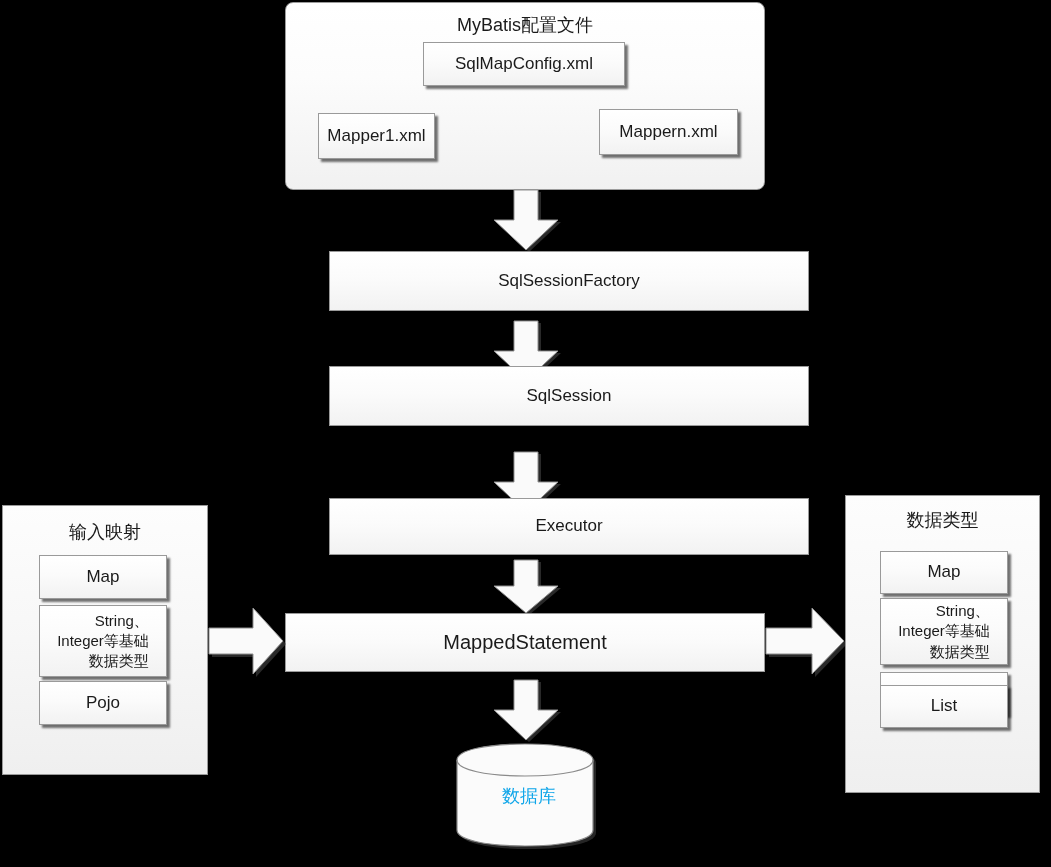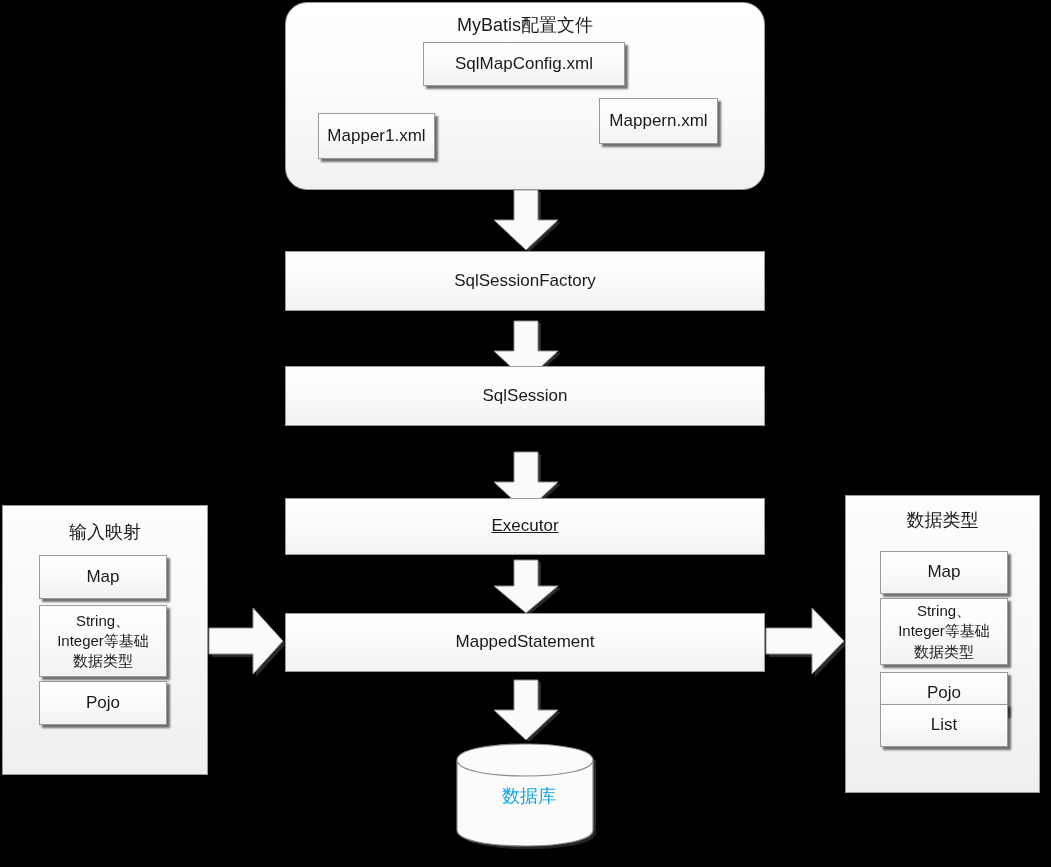--- a/index.html
+++ b/index.html
@@ -20,31 +20,31 @@
   .node {
     position: absolute;
     box-sizing: border-box;
     background: linear-gradient(to bottom, #ffffff 0%, #fbfbfb 45%, #f2f2f2 100%);
     border: 1px solid #9a9a9a;
     box-shadow: 3px 3px 2px rgba(0,0,0,0.55);
     display: flex;
     align-items: center;
     justify-content: center;
     color: #1a1a1a;
-    text-align: center;
+    text-align: right;
     line-height: 1.35;
   }
 
   
   .round-panel {
     position: absolute;
     box-sizing: border-box;
     background: linear-gradient(to bottom, #ffffff 0%, #fcfcfc 40%, #f1f1f1 100%);
     border: 1px solid #9c9c9c;
-    border-radius: 22px;
+    border-radius: 8px;
     box-shadow: 4px 4px 3px rgba(0,0,0,0.5);
   }
   .panel-title {
     position: absolute;
     width: 100%;
     text-align: center;
     color: #1a1a1a;
   }
 
   
@@ -67,40 +67,40 @@
     position: absolute;
   }
   .cylinder svg { display: block; overflow: visible; }
   .cyl-label {
     position: absolute;
     width: 100%;
     text-align: center;
     color: #0ea5e9;
   }
 
-  .t-ms { font-size: 17px; }
-  .t-flow { font-size: 17px; }
+  .t-ms { font-size: 20px; }
+  .t-flow { font-size: 17px; margin-left: 44px; }
   .t-item { font-size: 17px; }
   .t-cn   { font-size: 18px; }
 </style>
 </head>
 <body>
 
 <div id="stage">
 
   <div class="round-panel" style="left:285px; top:2px; width:480px; height:188px;">
     <div class="panel-title t-cn" style="top:10px;">MyBatis配置文件</div>
   </div>
 
   <div class="node t-item" style="left:423px; top:42px; width:202px; height:44px;">SqlMapConfig.xml</div>
 
   <div class="node t-item" style="left:318px; top:113px; width:117px; height:46px;">Mapper1.xml</div>
 
 
-  <div class="node t-item" style="left:599px; top:98px; width:119px; height:46px;">Mappern.xml</div>
+  <div class="node t-item" style="left:599px; top:109px; width:139px; height:46px;">Mappern.xml</div>
 
   <div class="arrow" style="left:488px; top:190px; width:76px; height:62px;">
     <svg width="76" height="62" viewBox="0 0 76 62">
       <polygon points="26,0 50,0 50,30 70,30 38,60 6,30 26,30" fill="#f4f4f4" stroke="#8f8f8f" stroke-width="1" transform="translate(3,2)" opacity="0.55" style="fill:#4a4a4a;stroke:none"></polygon>
       <polygon points="26,0 50,0 50,30 70,30 38,60 6,30 26,30" fill="#fafafa" stroke="#8f8f8f" stroke-width="1"></polygon>
     </svg>
   </div>
 
   <div class="node t-flow" style="left:285px; top:251px; width:480px; height:60px;">SqlSessionFactory</div>
 
@@ -113,21 +113,21 @@
 
   <div class="node t-flow" style="left:285px; top:366px; width:480px; height:60px;">SqlSession</div>
 
   <div class="arrow" style="left:488px; top:452px; width:76px; height:62px;">
     <svg width="76" height="62" viewBox="0 0 76 62">
       <polygon points="26,0 50,0 50,30 70,30 38,60 6,30 26,30" transform="translate(3,2)" style="fill:#4a4a4a;stroke:none" opacity="0.55"></polygon>
       <polygon points="26,0 50,0 50,30 70,30 38,60 6,30 26,30" fill="#fafafa" stroke="#8f8f8f" stroke-width="1"></polygon>
     </svg>
   </div>
 
-  <div class="node t-flow" style="left:285px; top:498px; width:480px; height:57px;text-decoration:underline;">Executor</div>
+  <div class="node t-flow" style="left:285px; top:498px; width:480px; height:57px;">Executor</div>
 
   <div class="arrow" style="left:488px; top:560px; width:76px; height:55px;">
     <svg width="76" height="55" viewBox="0 0 76 55">
       <polygon points="26,0 50,0 50,26 70,26 38,53 6,26 26,26" transform="translate(3,2)" style="fill:#4a4a4a;stroke:none" opacity="0.55"></polygon>
       <polygon points="26,0 50,0 50,26 70,26 38,53 6,26 26,26" fill="#fafafa" stroke="#8f8f8f" stroke-width="1"></polygon>
     </svg>
   </div>
 
   <div class="node t-ms" style="left:285px; top:613px; width:480px; height:59px;">MappedStatement</div>
 
@@ -180,15 +180,15 @@
   </div>
 
   <div class="node t-item" style="left:880px; top:551px; width:128px; height:43px;">Map</div>
 
   <div class="node t-item" style="left:880px; top:598px; width:128px; height:67px; white-space:pre-line; font-size:15px;">String、
 Integer等基础
 数据类型</div>
 
   <div class="node t-item" style="left:880px; top:672px; width:128px; height:43px;">Pojo</div>
 
-  <div class="node t-item" style="left:880px; top:704px; width:128px; height:43px;">List</div>
+  <div class="node t-item" style="left:880px; top:685px; width:128px; height:43px;">List</div>
 
 </div>
 
 </body></html>

